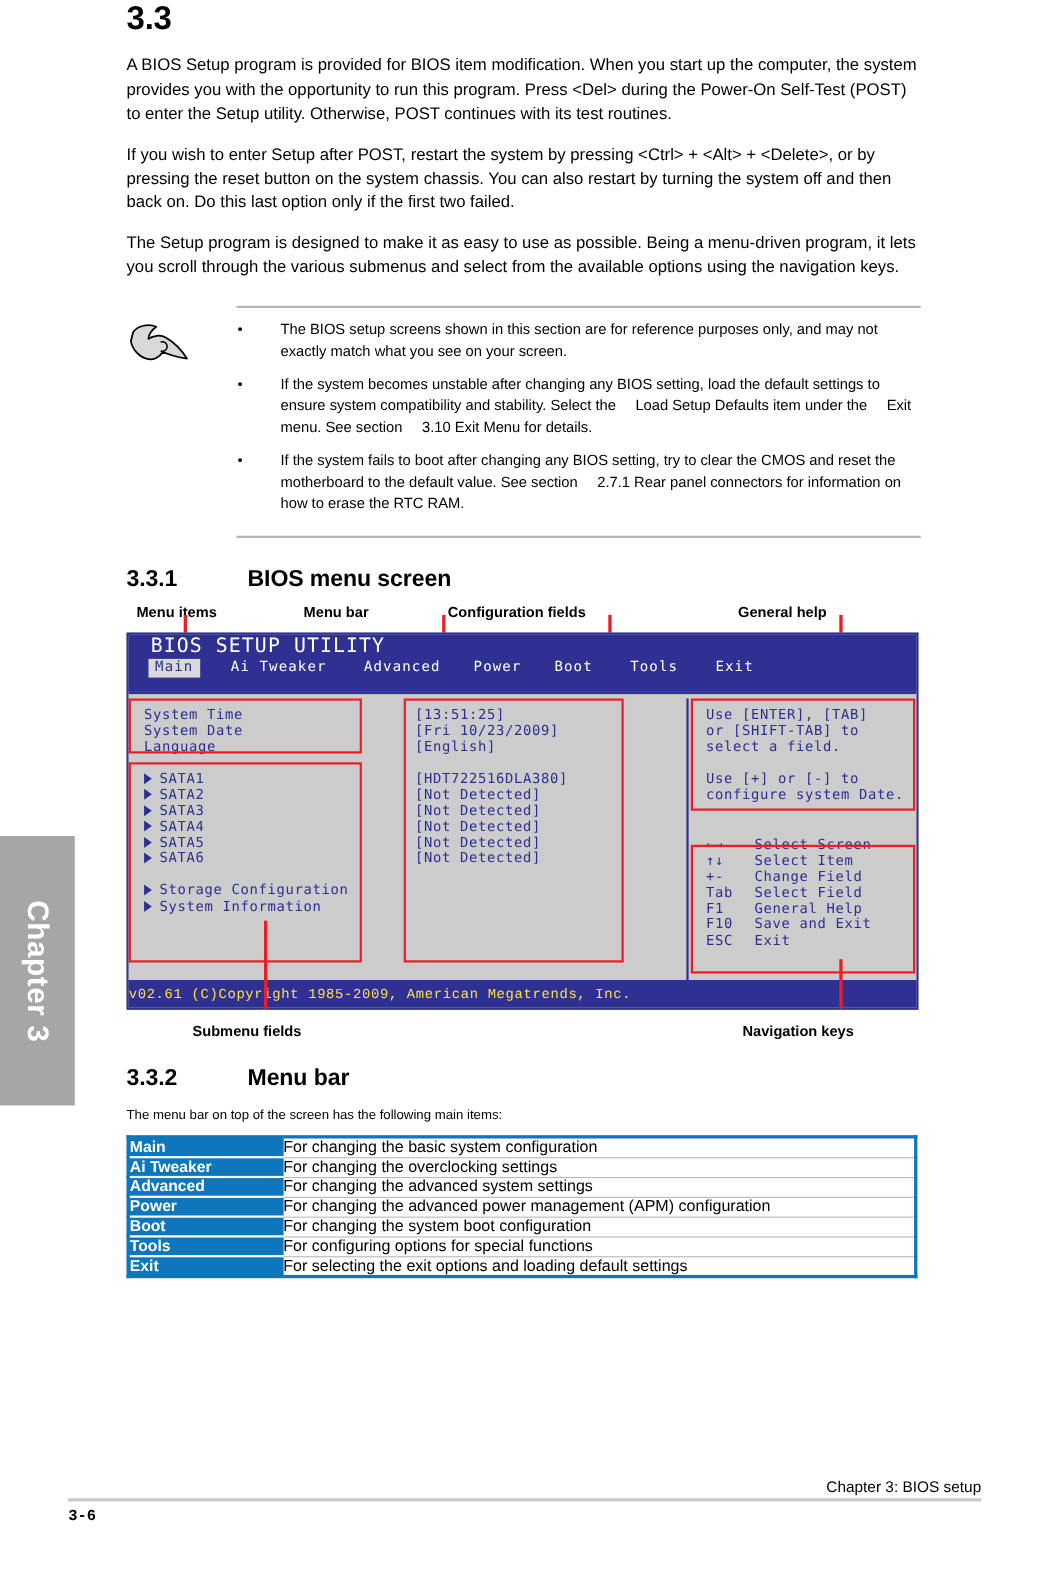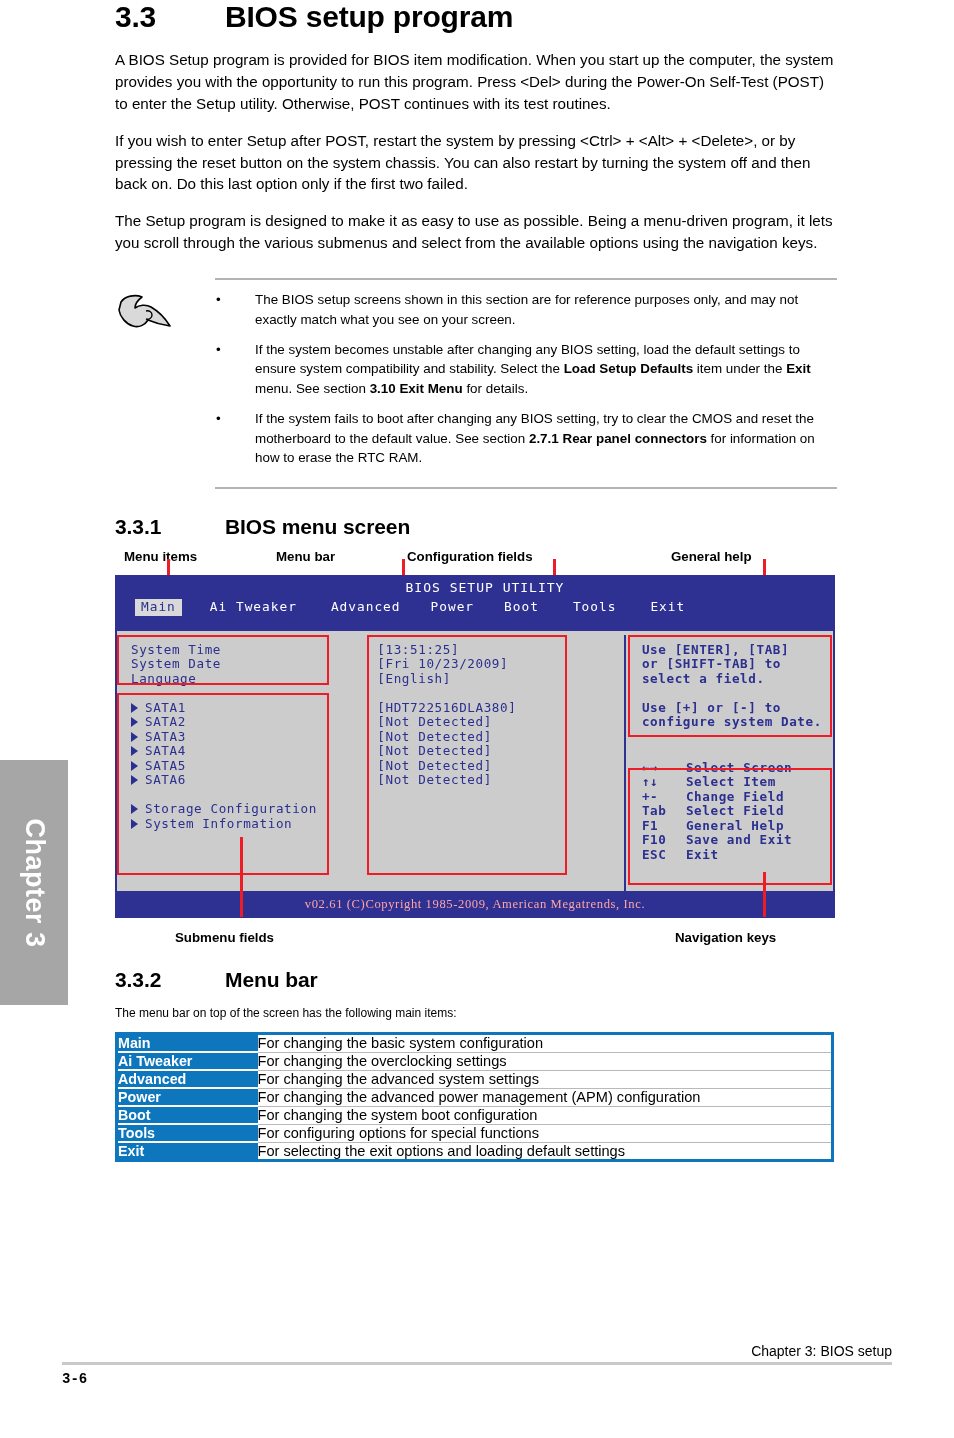--- a/index.html
+++ b/index.html
@@ -84,21 +84,21 @@
   .note-icon svg { display:block; margin-left: 0px; }
   .note-list { flex: 1; padding-left: 0px; }
   .note-item {
     display: flex;
     font-size: 13.4px;
     line-height: 1.45;
     margin-bottom: 11px;
   }
   .note-item .bullet { width: 40px; flex: none; text-align: left; padding-left: 1px; }
   .note-item .txt { flex: 1; }
-  .note-item b { font-weight: bold; }
+  .note-item b { font-weight: normal; margin-left: 14px; }
 
   
   .callouts { position: relative; height: 26px; margin-top: 10px; }
   .callouts .lbl {
     position: absolute;
     font-size: 13.3px;
     font-weight: bold;
     white-space: nowrap;
     top: 0;
   }
@@ -124,22 +124,21 @@
     line-height: 14.5px;
   }
   .bios-header {
     background: #2e3192;
     color: #ffffff;
     padding: 4px 0 0 0;
     height: 52px;
     position: relative;
   }
   .bios-title {
-    text-align: center;
-    font-size: 13px;
+    font-size: 18px;
     letter-spacing: 1px;
     padding-left: 20px;
   }
   .bios-menubar {
     display: flex;
     align-items: center;
     padding-left: 18px;
     margin-top: 4px;
     font-size: 12.8px;
     letter-spacing: 1px;
@@ -156,43 +155,42 @@
     padding: 4px 0 0 0;
     gap: 28px;
   }
   .col-items { width: 240px; padding: 8px 0 0 14px; position: relative; }
   .col-fields { width: 248px; padding: 8px 0 0 0px; position: relative; }
   .col-help {
     width: 226px;
     border-left: 2px solid #2e3192;
     padding: 8px 0 16px 8px;
     position: relative;
-    font-weight: bold;
   }
 
   .line { white-space: pre; letter-spacing: 0.6px; }
   .line.sub { display: flex; align-items: center; }
   .tri {
     display: inline-block;
     width: 0; height: 0;
     border-left: 7px solid #2b2f8f;
     border-top: 5px solid transparent;
     border-bottom: 5px solid transparent;
     margin-right: 7px;
     flex: none;
   }
   .spacer { height: 14.5px; }
 
   .bios-footer {
     background: #2e3192;
-    color: #fca5a5;
-    font-family: Liberation Serif, serif;
+    color: #fde047;
+    font-family: Liberation Mono, monospace;
     font-size: 12.6px;
     letter-spacing: 0.6px;
-    text-align: center;
+    text-align: left;
     padding: 4px 0 5px 0;
     border-top: 2px solid #2e3192;
   }
 
   
   .redbox {
     position: absolute;
     border: 2px solid #ee1c25;
     pointer-events: none;
   }
@@ -253,21 +251,20 @@
 <div class="page">
 
   <div class="chapter-tab">
     <span>Chapter 3</span>
   </div>
 
   <div class="content">
 
     <h1 class="sec-title">
       <span class="num">3.3</span>
-      <span>BIOS setup program</span>
     </h1>
 
     <p class="body">A BIOS Setup program is provided for BIOS item modification. When you start up the computer, the system provides you with the opportunity to run this program. Press &lt;Del&gt; during the Power-On Self-Test (POST) to enter the Setup utility. Otherwise, POST continues with its test routines.</p>
     <p class="body">If you wish to enter Setup after POST, restart the system by pressing &lt;Ctrl&gt; + &lt;Alt&gt; + &lt;Delete&gt;, or by pressing the reset button on the system chassis. You can also restart by turning the system off and then back on. Do this last option only if the first two failed.</p>
     <p class="body">The Setup program is designed to make it as easy to use as possible. Being a menu-driven program, it lets you scroll through the various submenus and select from the available options using the navigation keys.</p>
 
     <div class="note-box">
       <div class="note-rule"></div>
       <div class="note-inner">
         <div class="note-icon">

